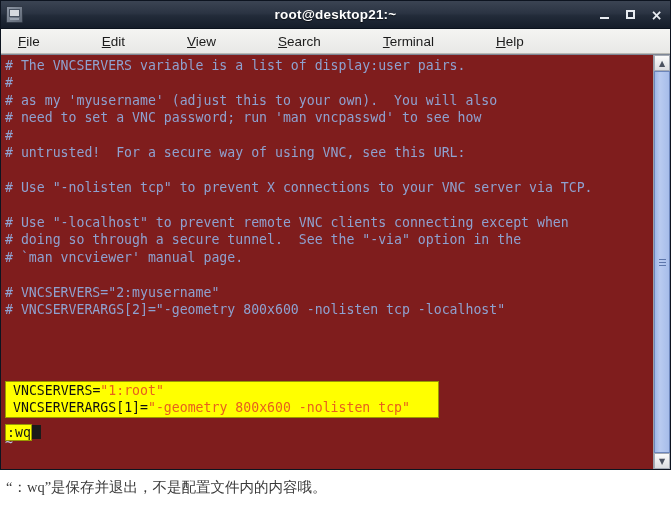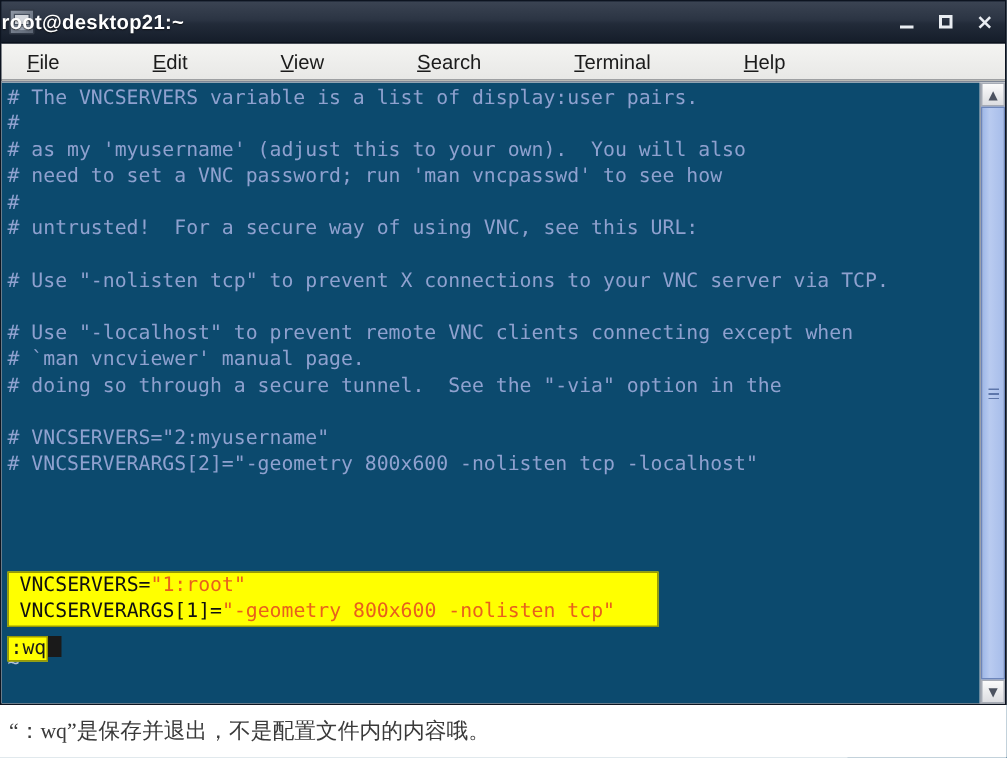--- a/index.html
+++ b/index.html
@@ -60,21 +60,21 @@
   .win-icon::after {
     content: "";
     position: absolute;
     left: 3px; bottom: 2px;
     width: 9px; height: 2px;
     background: #9aa3b0;
   }
   .title-text {
     position: absolute;
     left: 0; right: 0;
-    text-align: left;
+    text-align: center;
     color: #ffffff;
     font-size: 13.5px;
     font-weight: bold;
     letter-spacing: 0.2px;
     text-shadow: 0 1px 1px rgba(0,0,0,.65);
     pointer-events: none;
   }
   .win-buttons {
     margin-left: auto;
     margin-right: 7px;
@@ -140,21 +140,21 @@
     flex: 1 1 auto;
     display: flex;
     background: #ffffff;
     border-top: 1px solid #7f8796;
     overflow: hidden;
     position: relative;
   }
   .screen {
     flex: 1 1 auto;
     position: relative;
-    background: #0c4a6e;
+    background: #7f1d1d;
     padding: 2px 16px 0 4px;
     box-sizing: border-box;
     overflow: hidden;
     font-family: "DejaVu Sans Mono", "Liberation Mono", monospace;
     font-size: 13.2px;
     line-height: 17.45px;
   }
   .line {
     white-space: pre;
     height: 17.45px;
@@ -302,22 +302,22 @@
       <div class="line"># The VNCSERVERS variable is a list of display:user pairs.</div>
       <div class="line">#</div>
       <div class="line"># as my 'myusername' (adjust this to your own).  You will also</div>
       <div class="line"># need to set a VNC password; run 'man vncpasswd' to see how</div>
       <div class="line">#</div>
       <div class="line"># untrusted!  For a secure way of using VNC, see this URL:</div>
       <div class="line blank"></div>
       <div class="line"># Use "-nolisten tcp" to prevent X connections to your VNC server via TCP.</div>
       <div class="line blank"></div>
       <div class="line"># Use "-localhost" to prevent remote VNC clients connecting except when</div>
+      <div class="line"># doing so through a secure tunnel.  See the "-via" option in the</div>
       <div class="line"># `man vncviewer' manual page.</div>
-      <div class="line"># doing so through a secure tunnel.  See the "-via" option in the</div>
       <div class="line blank"></div>
       <div class="line"># VNCSERVERS="2:myusername"</div>
       <div class="line"># VNCSERVERARGS[2]="-geometry 800x600 -nolisten tcp -localhost"</div>
 
       <div class="hl-block">
         <div class="hl-line"><span>VNCSERVERS=</span><span class="str">"1:root"</span></div>
         <div class="hl-line"><span>VNCSERVERARGS[1]=</span><span class="str">"-geometry 800x600 -nolisten tcp"</span></div>
       </div>
 
       <div class="line tilde" style="position:absolute; left:4px; top:362px;">~</div>

